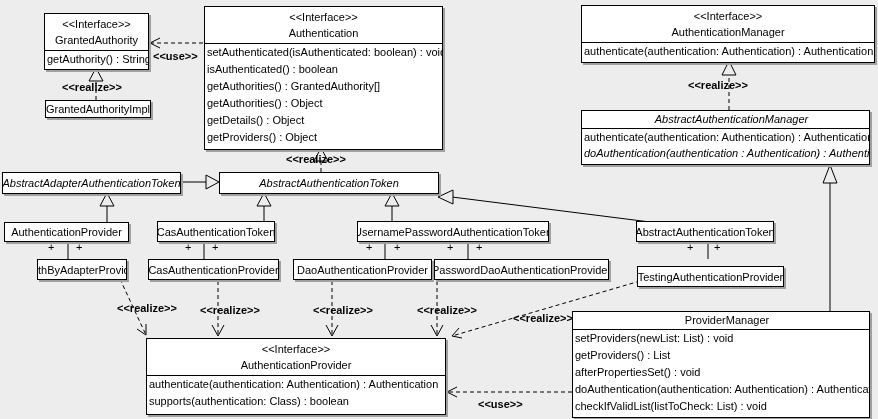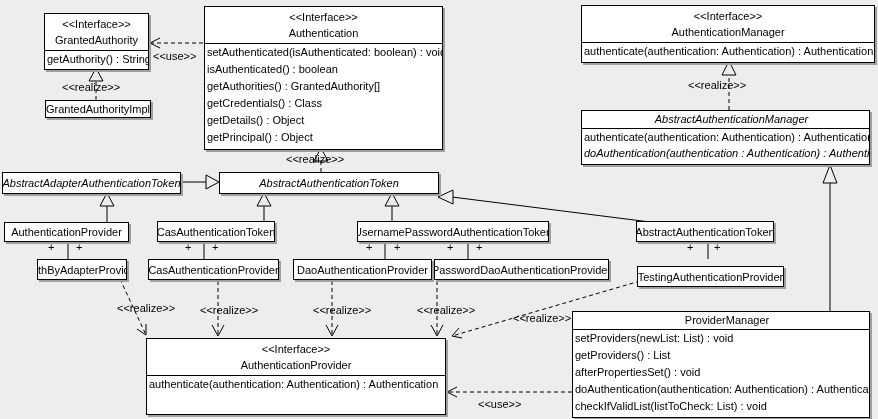--- a/index.html
+++ b/index.html
@@ -8,21 +8,21 @@
   svg.edges{position:absolute;left:0;top:0;z-index:1;}
   .uml-class{position:absolute;background:#fff;border:1px solid #000;box-shadow:2px 2px 0 #a0a0a0;z-index:2;}
   .uml-class.simple{display:flex;align-items:center;justify-content:center;white-space:nowrap;overflow:hidden;}
   .hdr{text-align:center;border-bottom:1px solid #000;padding:2px 1px;}
   .hdr .stereo,.hdr .cname{line-height:16px;white-space:nowrap;overflow:hidden;}
   .hdr1{text-align:center;border-bottom:1px solid #000;line-height:17px;white-space:nowrap;overflow:hidden;padding-left:12px;}
   .methods{overflow:hidden;}
   .m{line-height:17px;padding:0 2px;white-space:nowrap;overflow:hidden;}
   .m.tight{line-height:16px;}
   .italic{font-style:italic;}
-  .edge-label{position:absolute;z-index:3;line-height:11px;white-space:nowrap;}
+  .edge-label{position:absolute;z-index:3;line-height:11px;white-space:nowrap;font-weight:bold;}
   .plus{position:absolute;z-index:3;line-height:11px;}
 </style>
 </head>
 <body>
 
 <div id="canvas">
 
   <svg class="edges" width="878" height="419">
 
     <g stroke="#000" stroke-width="1" fill="#ededed">
@@ -126,23 +126,23 @@
 
   <div class="uml-class" style="left:204px;top:6px;width:237px;height:142px">
     <div class="hdr">
       <div class="stereo">&lt;&lt;Interface&gt;&gt;</div>
       <div class="cname">Authentication</div>
     </div>
     <div class="methods">
       <div class="m">setAuthenticated(isAuthenticated: boolean) : void</div>
       <div class="m">isAuthenticated() : boolean</div>
       <div class="m">getAuthorities() : GrantedAuthority[]</div>
-      <div class="m">getCredentials() : Class</div>
+      <div class="m">getAuthorities() : Object</div>
       <div class="m">getDetails() : Object</div>
-      <div class="m">getPrincipal() : Object</div>
+      <div class="m">getProviders() : Object</div>
     </div>
   </div>
 
   <div class="uml-class" style="left:581px;top:5px;width:292px;height:56px">
     <div class="hdr">
       <div class="stereo">&lt;&lt;Interface&gt;&gt;</div>
       <div class="cname">AuthenticationManager</div>
     </div>
     <div class="methods">
       <div class="m">authenticate(authentication: Authentication) : Authentication</div>
@@ -201,20 +201,21 @@
     <span>TestingAuthenticationProvider</span>
   </div>
 
   <div class="uml-class" style="left:146px;top:338px;width:298px;height:75px">
     <div class="hdr">
       <div class="stereo">&lt;&lt;Interface&gt;&gt;</div>
       <div class="cname">AuthenticationProvider</div>
     </div>
     <div class="methods">
       <div class="m">authenticate(authentication: Authentication) : Authentication</div>
+      <div class="m">supports(authentication: Class) : boolean</div>
     </div>
   </div>
 
   <div class="uml-class" style="left:572px;top:311px;width:296px;height:105px">
     <div class="hdr1">ProviderManager</div>
     <div class="methods">
       <div class="m">setProviders(newList: List) : void</div>
       <div class="m">getProviders() : List</div>
       <div class="m">afterPropertiesSet() : void</div>
       <div class="m">doAuthentication(authentication: Authentication) : Authentication</div>

